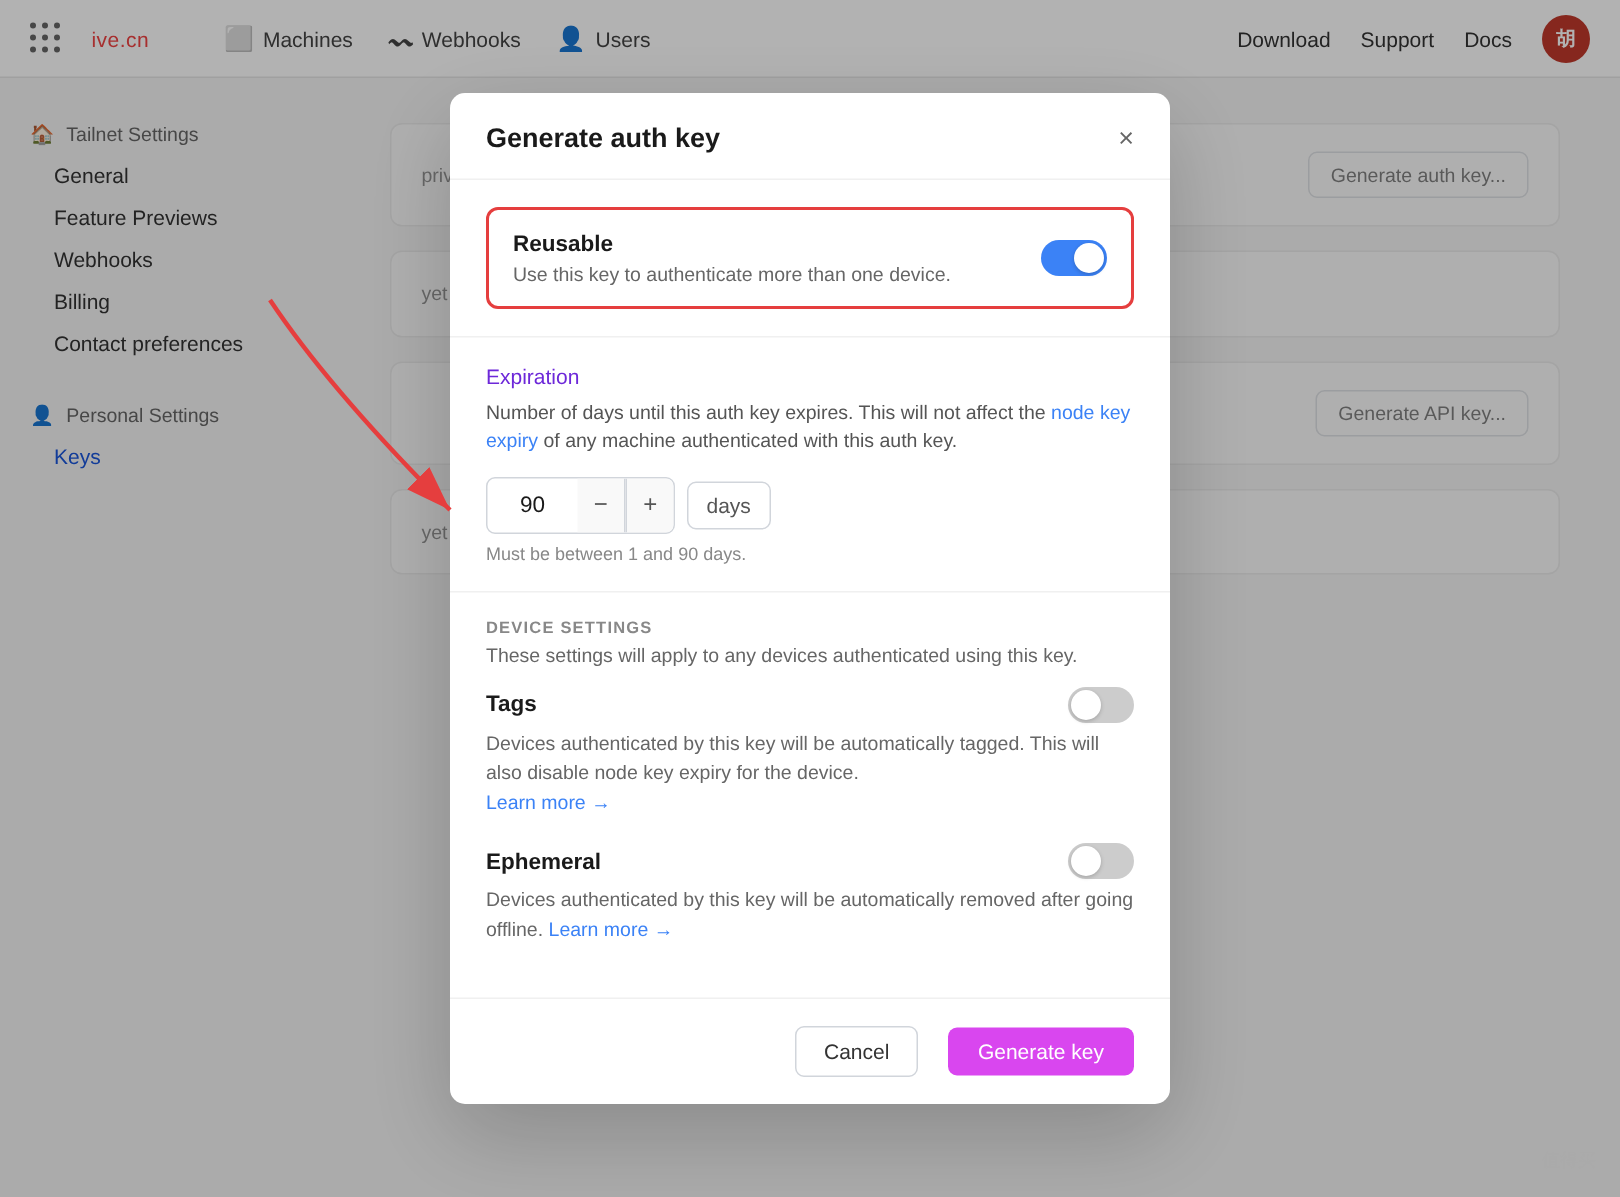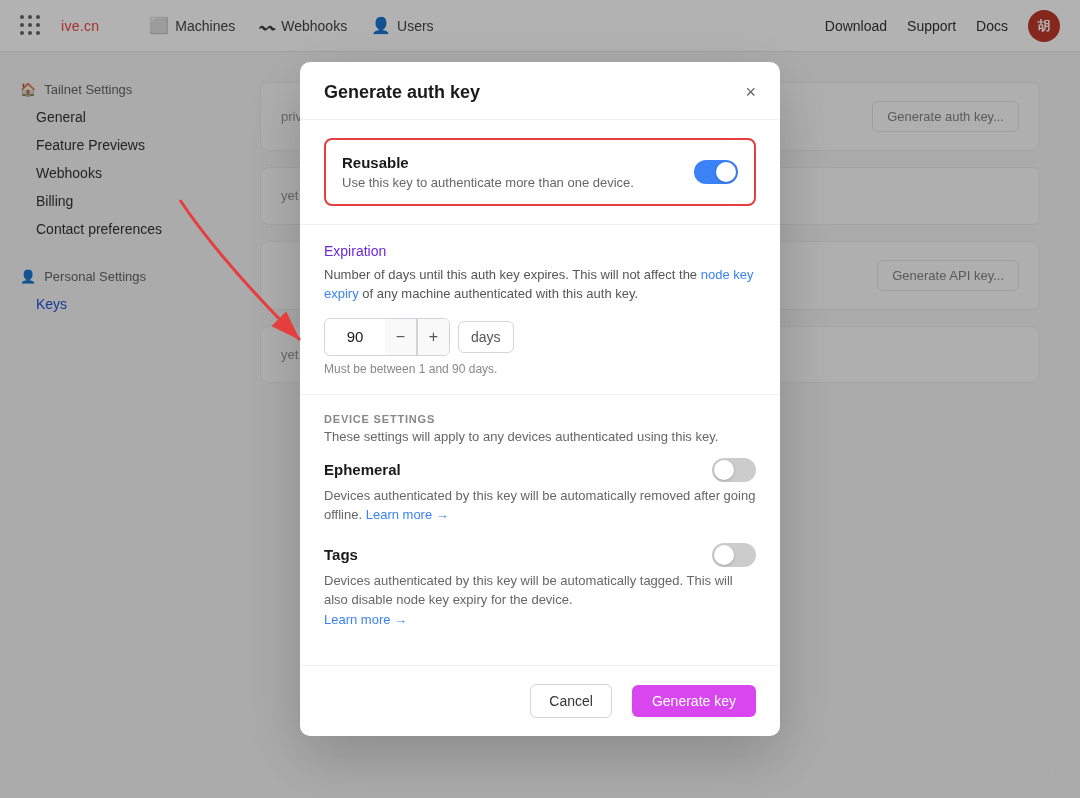--- a/index.html
+++ b/index.html
@@ -553,51 +553,51 @@
           <button class="days-btn">+</button>
         </div>
         <span class="days-label">days</span>
       </div>
       <div class="days-hint">Must be between 1 and 90 days.</div>
     </div>
 
     <div class="device-settings-section">
       <div class="device-settings-title">DEVICE SETTINGS</div>
       <div class="device-settings-desc">These settings will apply to any devices authenticated using this key.</div>
-
-      <div class="setting-row">
-        <div class="setting-row-header">
-          <span class="setting-name">Ephemeral</span>
-          <div class="toggle">
-            <div class="toggle-slider off">
-              <div class="toggle-knob off"></div>
-            </div>
-          </div>
-        </div>
-        <div class="setting-desc">
-          <span>Devices authenticated by this key will be automatically removed after going offline.</span>
-          <a>Learn more →</a>
-        </div>
-      </div>
 
       <div class="setting-row">
         <div class="setting-row-header">
           <span class="setting-name">Tags</span>
           <div class="toggle">
             <div class="toggle-slider off">
               <div class="toggle-knob off"></div>
             </div>
           </div>
         </div>
         <div class="setting-desc">
           <span>Devices authenticated by this key will be automatically tagged. This will also disable node key expiry for the device.</span>
           <br>
           <a>Learn more →</a>
         </div>
       </div>
+
+      <div class="setting-row">
+        <div class="setting-row-header">
+          <span class="setting-name">Ephemeral</span>
+          <div class="toggle">
+            <div class="toggle-slider off">
+              <div class="toggle-knob off"></div>
+            </div>
+          </div>
+        </div>
+        <div class="setting-desc">
+          <span>Devices authenticated by this key will be automatically removed after going offline.</span>
+          <a>Learn more →</a>
+        </div>
+      </div>
     </div>
 
     <div class="modal-footer">
       <button class="btn-cancel">Cancel</button>
       <button class="btn-generate">Generate key</button>
     </div>
   </div>
 </div>
 
 <div class="watermark">值得买</div>

